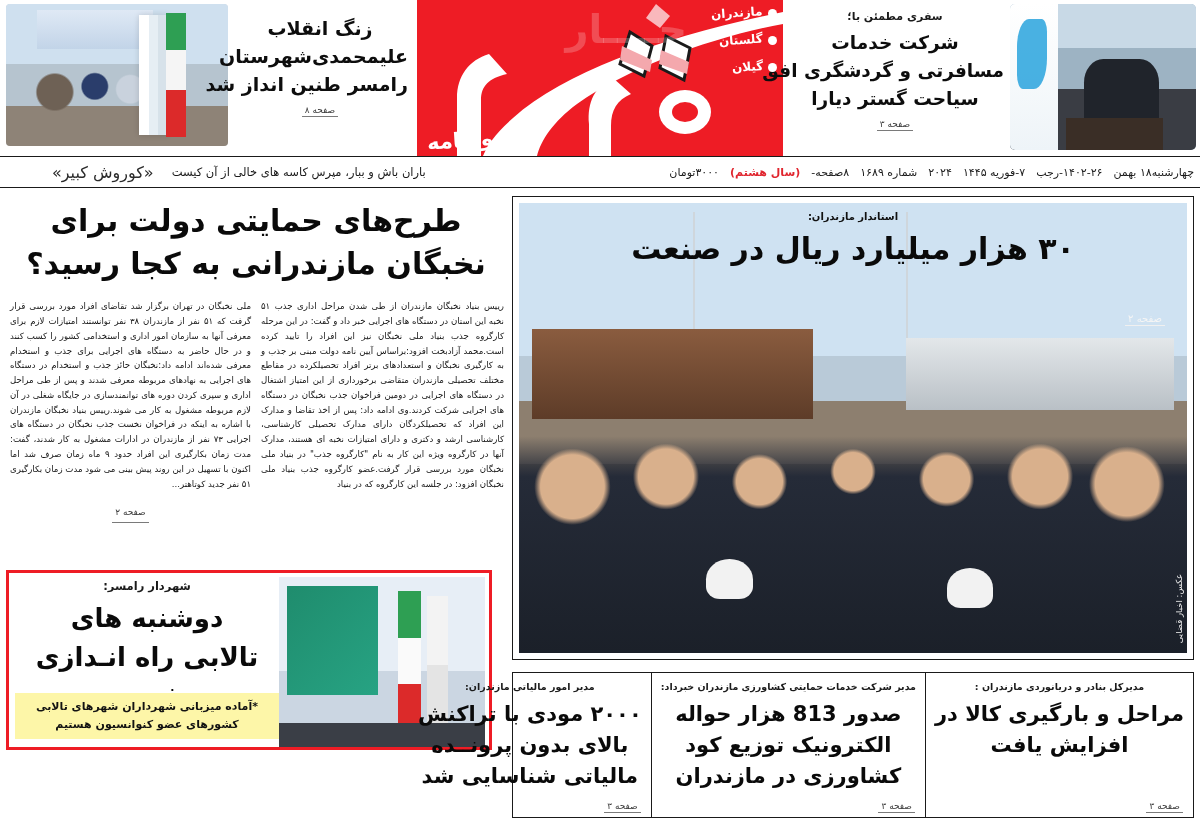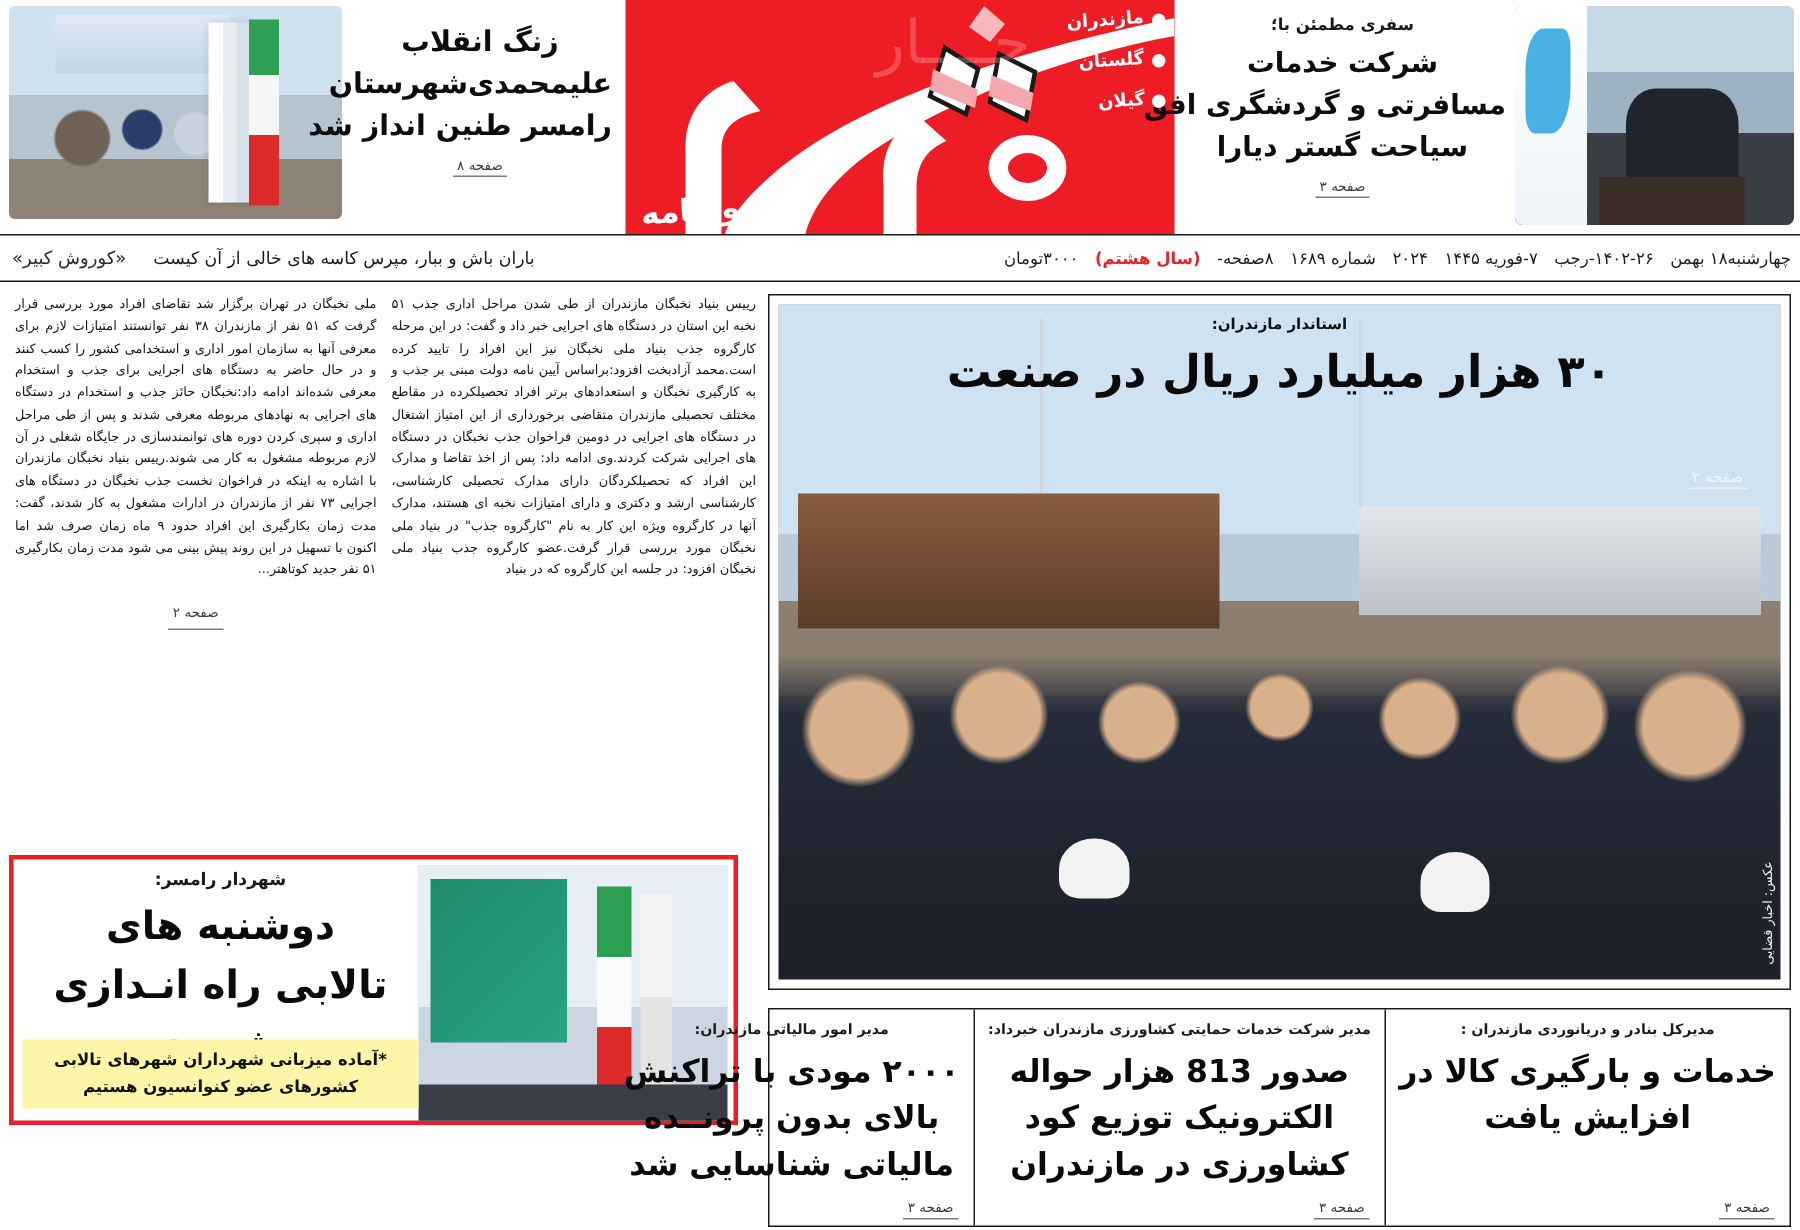--- a/index.html
+++ b/index.html
@@ -112,21 +112,21 @@
     color: #ffffff;
     font-size: 21px;
     font-weight: bold;
     z-index: 6;
     transform: rotate(-4deg);
   }
   .logo-watermark {
     position: absolute;
     top: 6px; right: 96px;
     font-size: 40px;
-    font-weight: normal;
+    font-weight: bold;
     color: rgba(255,255,255,0.22);
     z-index: 2;
     letter-spacing: -2px;
   }
 
   
   .mast-head-right {
     position: absolute;
     top: 10px; right: 196px;
     width: 218px;
@@ -173,21 +173,21 @@
     position: absolute;
     left: 8px;
     display: flex;
     align-items: center;
     gap: 18px;
     direction: rtl;
     font-size: 11.5px;
     color: #1a1a1a;
     white-space: nowrap;
   }
-  .infobar-right .quote-src { font-size: 12px; color: #2b2b2b; }
+  .infobar-right .quote-src { font-size: 16px; color: #2b2b2b; margin-left: 44px; }
 
   
   .left-col {
     position: absolute;
     top: 196px; left: 6px;
     width: 500px;
   }
   .lead-head {
     direction: rtl;
     text-align: center;
@@ -570,20 +570,24 @@
       <span class="highlight">(سال هشتم)</span>
       <span>۳۰۰۰تومان</span>
     </div>
     <div class="infobar-right">
       <span>باران باش و ببار، مپرس کاسه های خالی از آن کیست</span>
       <span class="quote-src">«کوروش کبیر»</span>
     </div>
   </div>
 
   <div class="left-col">
+    <div class="lead-head">
+      <div class="line">طرح‌های حمایتی دولت برای</div>
+      <div class="line">نخبگان مازندرانی به کجا رسید؟</div>
+    </div>
     <div class="lead-body">
       <div class="col c1">
         <div>رییس بنیاد نخبگان مازندران از طی شدن مراحل اداری جذب ۵۱ نخبه این استان در دستگاه های اجرایی خبر داد و گفت: در این مرحله کارگروه جذب بنیاد ملی نخبگان نیز این افراد را تایید کرده است.محمد آزادبخت افزود:براساس آیین نامه دولت مبنی بر جذب و به کارگیری نخبگان و استعدادهای برتر افراد تحصیلکرده در مقاطع مختلف تحصیلی مازندران متقاضی برخورداری از این امتیاز اشتغال در دستگاه های اجرایی در دومین فراخوان جذب نخبگان در دستگاه های اجرایی شرکت کردند.وی ادامه داد: پس از اخذ تقاضا و مدارک این افراد که تحصیلکردگان دارای مدارک تحصیلی کارشناسی، کارشناسی ارشد و دکتری و دارای امتیازات نخبه ای هستند، مدارک آنها در کارگروه ویژه این کار به نام "کارگروه جذب" در بنیاد ملی نخبگان مورد بررسی قرار گرفت.عضو کارگروه جذب بنیاد ملی نخبگان افزود: در جلسه این کارگروه که در بنیاد</div>
       </div>
       <div class="col c2">
         <div>ملی نخبگان در تهران برگزار شد تقاضای افراد مورد بررسی قرار گرفت که ۵۱ نفر از مازندران ۳۸ نفر توانستند امتیازات لازم برای معرفی آنها به سازمان امور اداری و استخدامی کشور را کسب کنند و در حال حاضر به دستگاه های اجرایی برای جذب و استخدام معرفی شده‌اند ادامه داد:نخبگان حائز جذب و استخدام در دستگاه های اجرایی به نهادهای مربوطه معرفی شدند و پس از طی مراحل اداری و سپری کردن دوره های توانمندسازی در جایگاه شغلی در آن لازم مربوطه مشغول به کار می شوند.رییس بنیاد نخبگان مازندران با اشاره به اینکه در فراخوان نخست جذب نخبگان در دستگاه های اجرایی ۷۳ نفر از مازندران در ادارات مشغول به کار شدند، گفت: مدت زمان بکارگیری این افراد حدود ۹ ماه زمان صرف شد اما اکنون با تسهیل در این روند پیش بینی می شود مدت زمان بکارگیری ۵۱ نفر جدید کوتاهتر...</div>
         <div class="col-tag">
           <span class="pagetag">صفحه ۲</span>
         </div>
       </div>
@@ -625,21 +629,21 @@
       </div>
       <div class="ps-pagetag">صفحه ۲</div>
       <div class="ps-credit">عکس: اخبار قضایی</div>
     </div>
   </div>
 
   <div class="bottom-row">
 
     <div class="bcell">
       <div class="kicker">مدیرکل بنادر و دریانوردی مازندران :</div>
-      <div class="line">خدمات و بارگیری کالا در</div>
+      <div class="line">مراحل و بارگیری کالا در</div>
       <div class="line">افزایش یافت</div>
       <span class="pagetag">صفحه ۳</span>
     </div>
 
     <div class="bcell">
       <div class="kicker">مدیر شرکت خدمات حمایتی کشاورزی مازندران  خبرداد:</div>
       <div class="line">صدور 813 هزار حواله</div>
       <div class="line">الکترونیک توزیع کود</div>
       <div class="line">کشاورزی در مازندران</div>
       <span class="pagetag">صفحه ۳</span>

